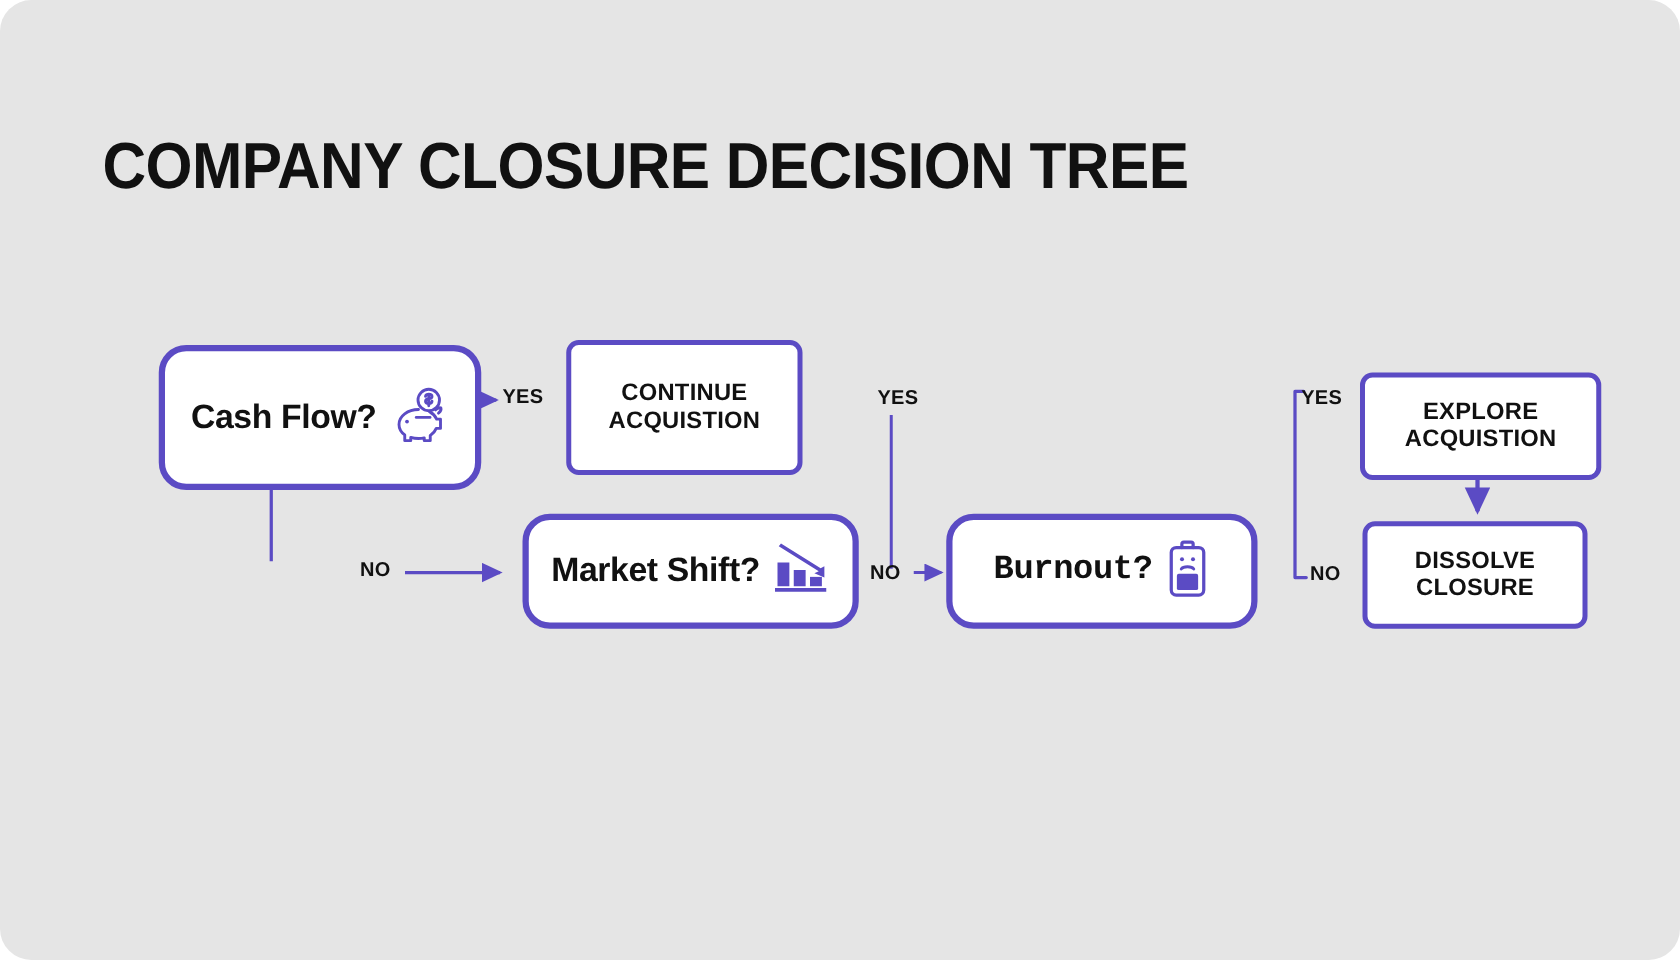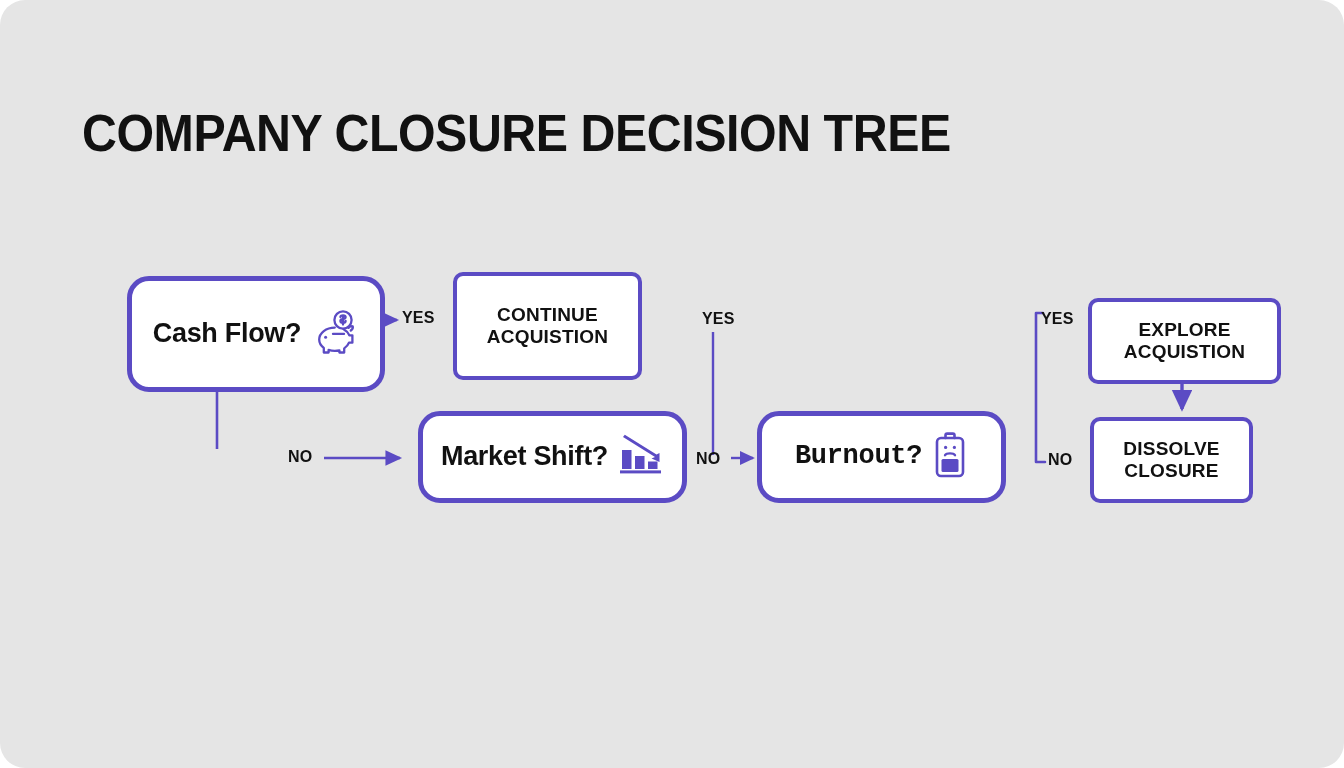--- a/index.html
+++ b/index.html
@@ -154,20 +154,20 @@
     </div>
   </div>
 
   <div class="node outcome" style="left:1088px; top:274px; width:193px; height:86px;margin-top:24px;">
     <div class="node-label">
       <div>EXPLORE</div>
       <div>ACQUISTION</div>
     </div>
   </div>
 
-  <div class="node outcome" style="left:1090px; top:417px; width:163px; height:86px;justify-content:center;">
+  <div class="node outcome" style="left:1090px; top:417px; width:180px; height:86px;justify-content:center;">
     <div class="node-label">
       <div>DISSOLVE</div>
       <div>CLOSURE</div>
     </div>
   </div>
 
 </div>
 
 </body></html>

